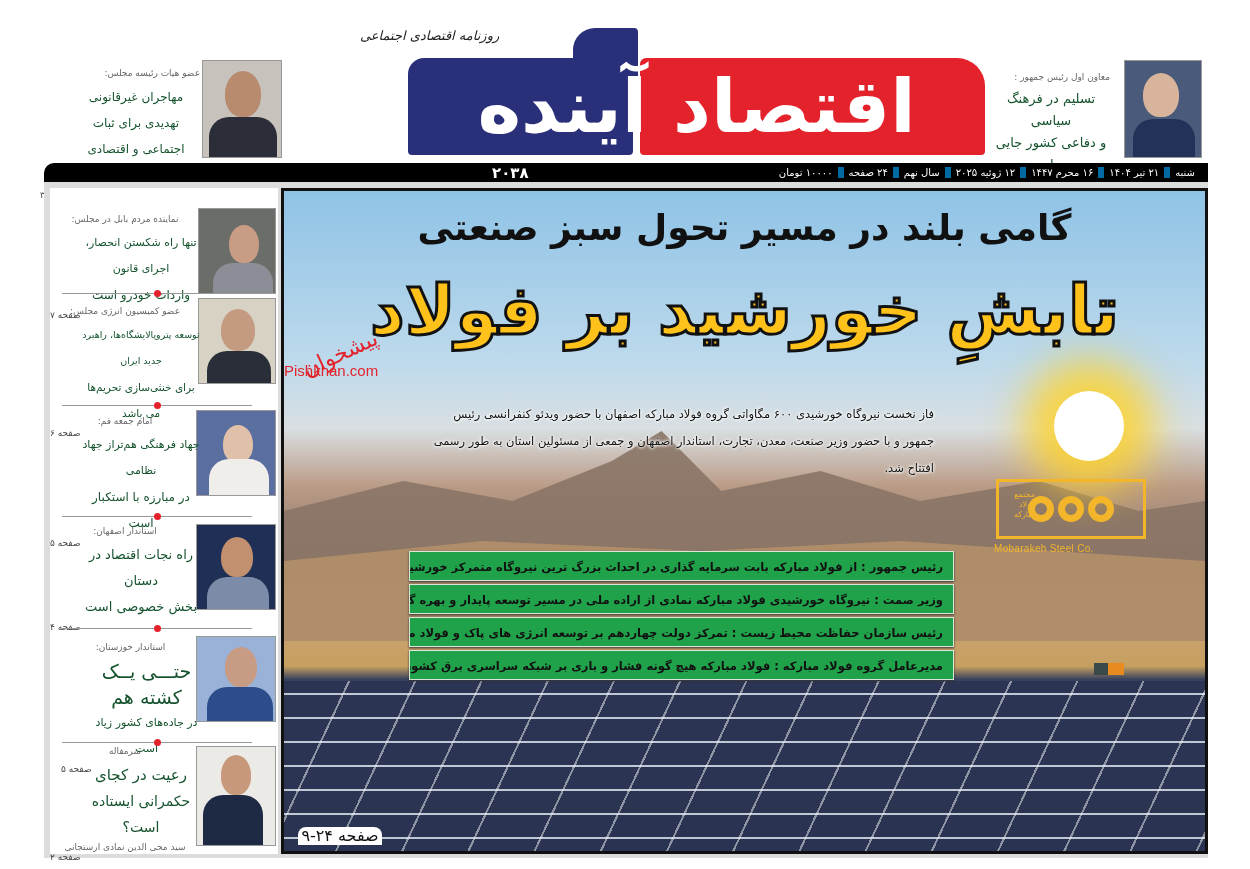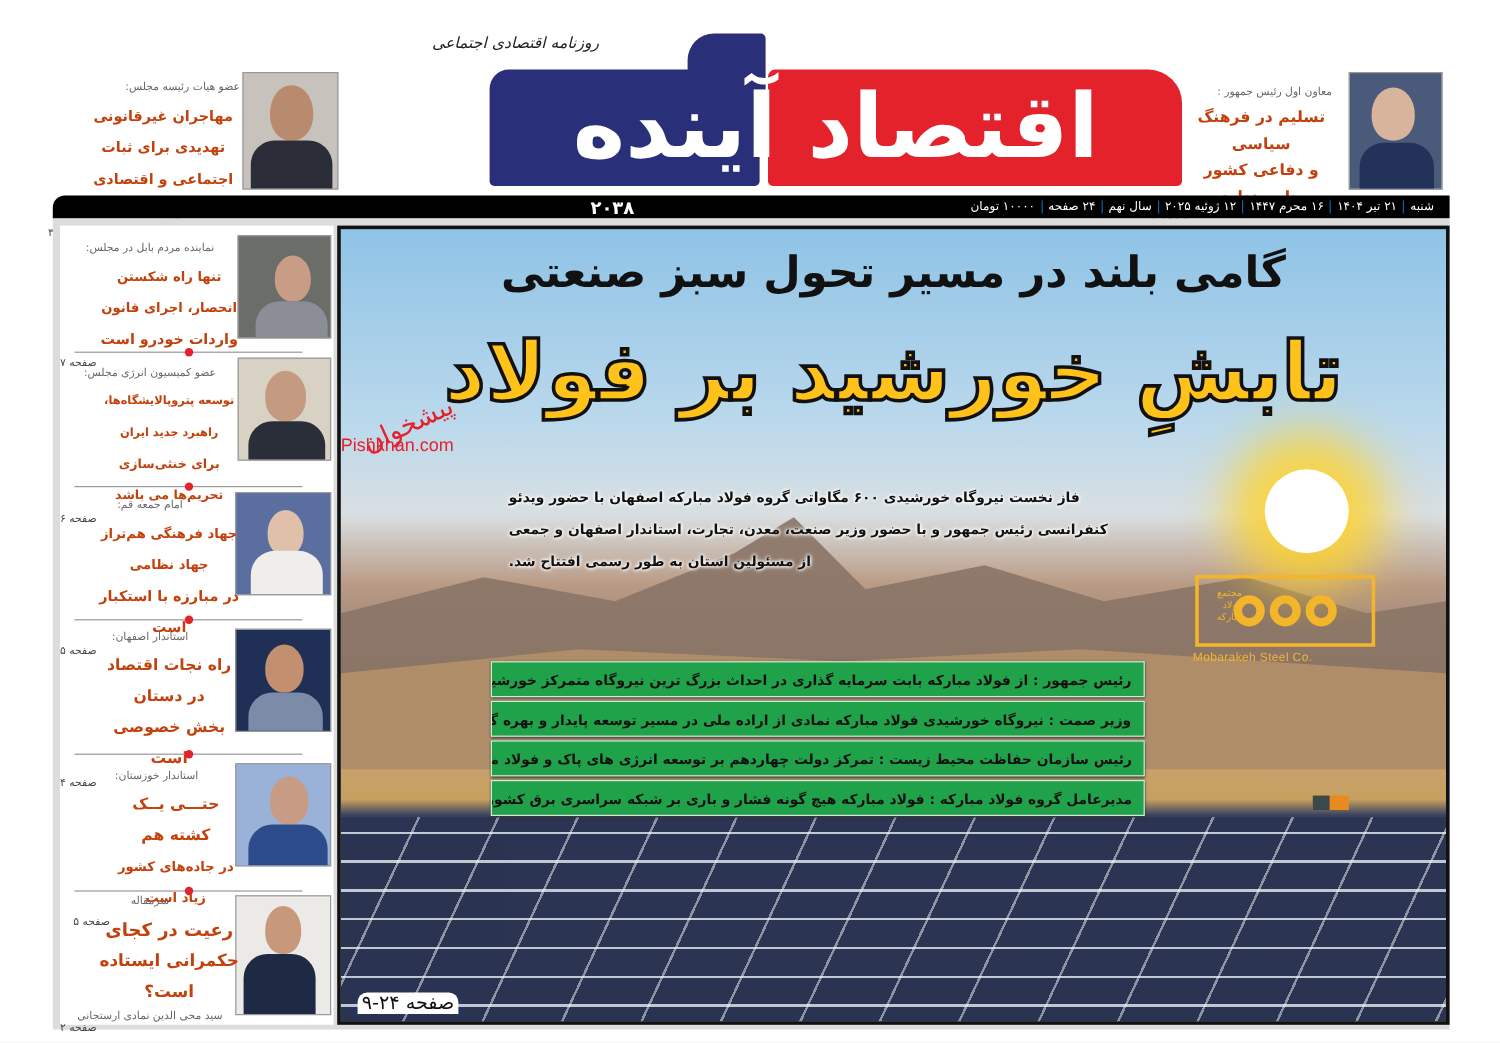--- a/index.html
+++ b/index.html
@@ -16,29 +16,29 @@
       font-size: 13px; font-style: italic; color: #222; direction: rtl; }
     .logo { position: absolute; left: 363px; top: 28px; width: 580px; height: 128px; margin-left: 45px; }
     .logo .blue { position: absolute; left: 0; top: 30px; width: 225px; height: 97px; background: #2a2f7a; border-radius: 16px 16px 4px 4px; }
     .logo .blue-top { position: absolute; left: 165px; top: 0; width: 65px; height: 50px; background: #2a2f7a; border-radius: 22px 4px 0 0; }
     .logo .red { position: absolute; left: 232px; top: 30px; width: 345px; height: 97px; background: #e4222b; border-radius: 6px 28px 4px 4px; }
     .logo .logo-text { position: absolute; left: 0; top: 28px; width: 577px; height: 100px; display: flex; align-items: center; justify-content: center;
       color: #fff; font-size: 74px; font-weight: bold; direction: rtl; letter-spacing: 2px; }
 
     .teaser { position: absolute; direction: rtl; text-align: center; }
     .teaser .kicker { font-size: 9px; color: #666; margin-bottom: 6px; }
-    .teaser .title { font-size: 13px; font-weight: bold; color: #c2410c; line-height: 26px; margin-left: 32px; }
+    .teaser .title { font-size: 13px; font-weight: normal; color: #14532d; line-height: 26px; margin-left: 32px; }
     .teaser .page { font-size: 9px; color: #444; text-align: left; margin-top: 2px; }
     .photo { position: absolute; border: 1px solid #999; overflow: hidden; }
 
     
     .datebar { position: absolute; left: 44px; top: 163px; width: 1164px; height: 19px; background: #000;
       border-radius: 10px 0 0 0; color: #fff; direction: rtl; display: flex; align-items: center; padding: 0 8px; }
     .datebar .meta { font-size: 10px; display: flex; gap: 0; }
-    .datebar .meta span { padding: 0 5px; border-left: 1px solid #0369a1; }
+    .datebar .meta span { padding: 0 5px; border-left: 6px solid #0369a1; }
     .datebar .meta span:last-child { border-left: none; }
     .datebar .issue { font-size: 15px; font-weight: bold; margin-right: auto; margin-left: 440px; }
 
     
     .frame { position: absolute; left: 44px; top: 182px; width: 1164px; height: 676px; background: #dcdcdc; }
     .sidebar { position: absolute; left: 50px; top: 188px; width: 228px; height: 666px; background: #fff; }
     .sb-item { position: absolute; left: 0; width: 228px; }
     .sb-item .teaser { left: 0; width: 150px; }
     .sb-item .teaser .title { font-size: 12px; line-height: 26px; }
     .sep { position: absolute; left: 12px; width: 190px; height: 1px; background: #999; }
@@ -52,22 +52,22 @@
       box-shadow: 0 0 40px 30px rgba(255,210,40,0.85); }
     .mountains { position: absolute; left: 0; top: 230px; width: 100%; height: 220px; }
     .panels { position: absolute; left: 0; top: 490px; width: 100%; height: 180px;
       background: repeating-linear-gradient(115deg, transparent 0 58px, rgba(255,255,255,0.5) 58px 60px),
                   repeating-linear-gradient(0deg, #2b3452 0 22px, #c9d0dc 22px 24px); opacity: 0.95; }
     .truck { position: absolute; left: 810px; top: 472px; width: 30px; height: 12px; background: #e98a20; border-left: 14px solid #3a4a4a; }
     .supertitle { position: absolute; left: 0; width: 100%; top: 16px; text-align: center; direction: rtl;
       font-size: 36px; font-weight: bold; color: #111; }
     .headline { position: absolute; left: 0; width: 100%; top: 80px; text-align: center; direction: rtl;
       font-size: 68px; font-weight: bold; color: #ffc21a; -webkit-text-stroke: 3px #111; letter-spacing: -1px; }
-    .lede { position: absolute; left: 140px; top: 210px; width: 510px; direction: rtl; text-align: left;
-      font-size: 11.5px; font-weight: bold; color: #111; line-height: 27px;
+    .lede { position: absolute; left: 140px; top: 210px; width: 510px; direction: rtl; text-align: right;
+      font-size: 11.5px; font-weight: normal; color: #111; line-height: 27px;
       text-shadow: 0 0 3px #fff, 0 0 3px #fff, 0 0 4px #fff; }
     .quotes { position: absolute; left: 125px; top: 360px; width: 545px; }
     .quote { direction: rtl; background: #20a24a; color: #111; font-size: 11.5px; font-weight: bold; height: 30px;
       line-height: 30px; padding: 0 10px; margin-bottom: 3px; border: 1px solid #d9e6d9; box-shadow: 0 1px 2px #333; white-space: nowrap; overflow: hidden; }
     .brand { position: absolute; left: 712px; top: 288px; width: 150px; height: 90px; }
     .brand .box { position: absolute; left: 0; top: 0; width: 150px; height: 60px; border: 3px solid #f3b52a; display: flex; align-items: center; justify-content: center; gap: 4px; }
     .brand .glyph { width: 26px; height: 26px; border: 7px solid #f3b52a; border-radius: 50%; }
     .brand .sub { position: absolute; left: -2px; top: 64px; width: 160px; font-family: "Liberation Sans", sans-serif;
       font-size: 10px; color: #f3b52a; letter-spacing: 0.3px; }
     .brand .fa { position: absolute; left: 6px; top: 8px; font-size: 8px; color: #f3b52a; direction: rtl; width: 30px; line-height: 10px; }
@@ -126,21 +126,21 @@
     <span>۲۴ صفحه</span>
     <span>۱۰۰۰۰ تومان</span>
   </div>
   <div class="issue">۲۰۳۸</div>
 </div>
 
 <div class="frame"></div>
 
 <div class="sidebar">
 
-  <div class="sb-item" style="top:4px;height:100px;">
+  <div class="sb-item" style="top:16px;height:100px;">
     <div class="photo" style="left:148px;top:4px;width:78px;height:86px;background:#6b6e68;">
       <div class="face" style="left:30px;top:16px;width:30px;height:38px;"></div>
       <div class="suit" style="left:14px;top:54px;width:60px;height:32px;background:#8b8e96;"></div>
     </div>
     <div class="teaser" style="top:10px;">
       <div class="kicker">نماینده مردم بابل در مجلس:</div>
       <div class="title" style="font-size:11px;">تنها راه شکستن انحصار، اجرای قانون</div>
       <div class="title">واردات خودرو است</div>
       <div class="page">صفحه ۷</div>
     </div>
@@ -197,21 +197,21 @@
       <div class="dot"></div>
     </div>
 
   <div class="sb-item" style="top:446px;height:106px;">
     <div class="photo" style="left:146px;top:2px;width:80px;height:86px;background:#9ab2d8;">
       <div class="face" style="left:28px;top:10px;width:32px;height:40px;background:#c89c84;"></div>
       <div class="suit" style="left:10px;top:50px;width:66px;height:36px;background:#2c4c8c;"></div>
     </div>
     <div class="teaser" style="top:8px;padding-left:11px;">
       <div class="kicker">استاندار خوزستان:</div>
-      <div class="title" style="font-size:13px;">حتـــی یــک کشته هم</div>
+      <div class="title" style="font-size:19px;">حتـــی یــک کشته هم</div>
       <div class="title" style="font-size:11px;">در جاده‌های کشور زیاد است</div>
       <div class="page">صفحه ۵</div>
     </div>
   </div>
   <div class="sep" style="top:554px;">
       <div class="dot"></div>
     </div>
 
   <div class="sb-item" style="top:556px;height:110px;">
     <div class="photo" style="left:146px;top:2px;width:80px;height:100px;background:#eceae6;">

